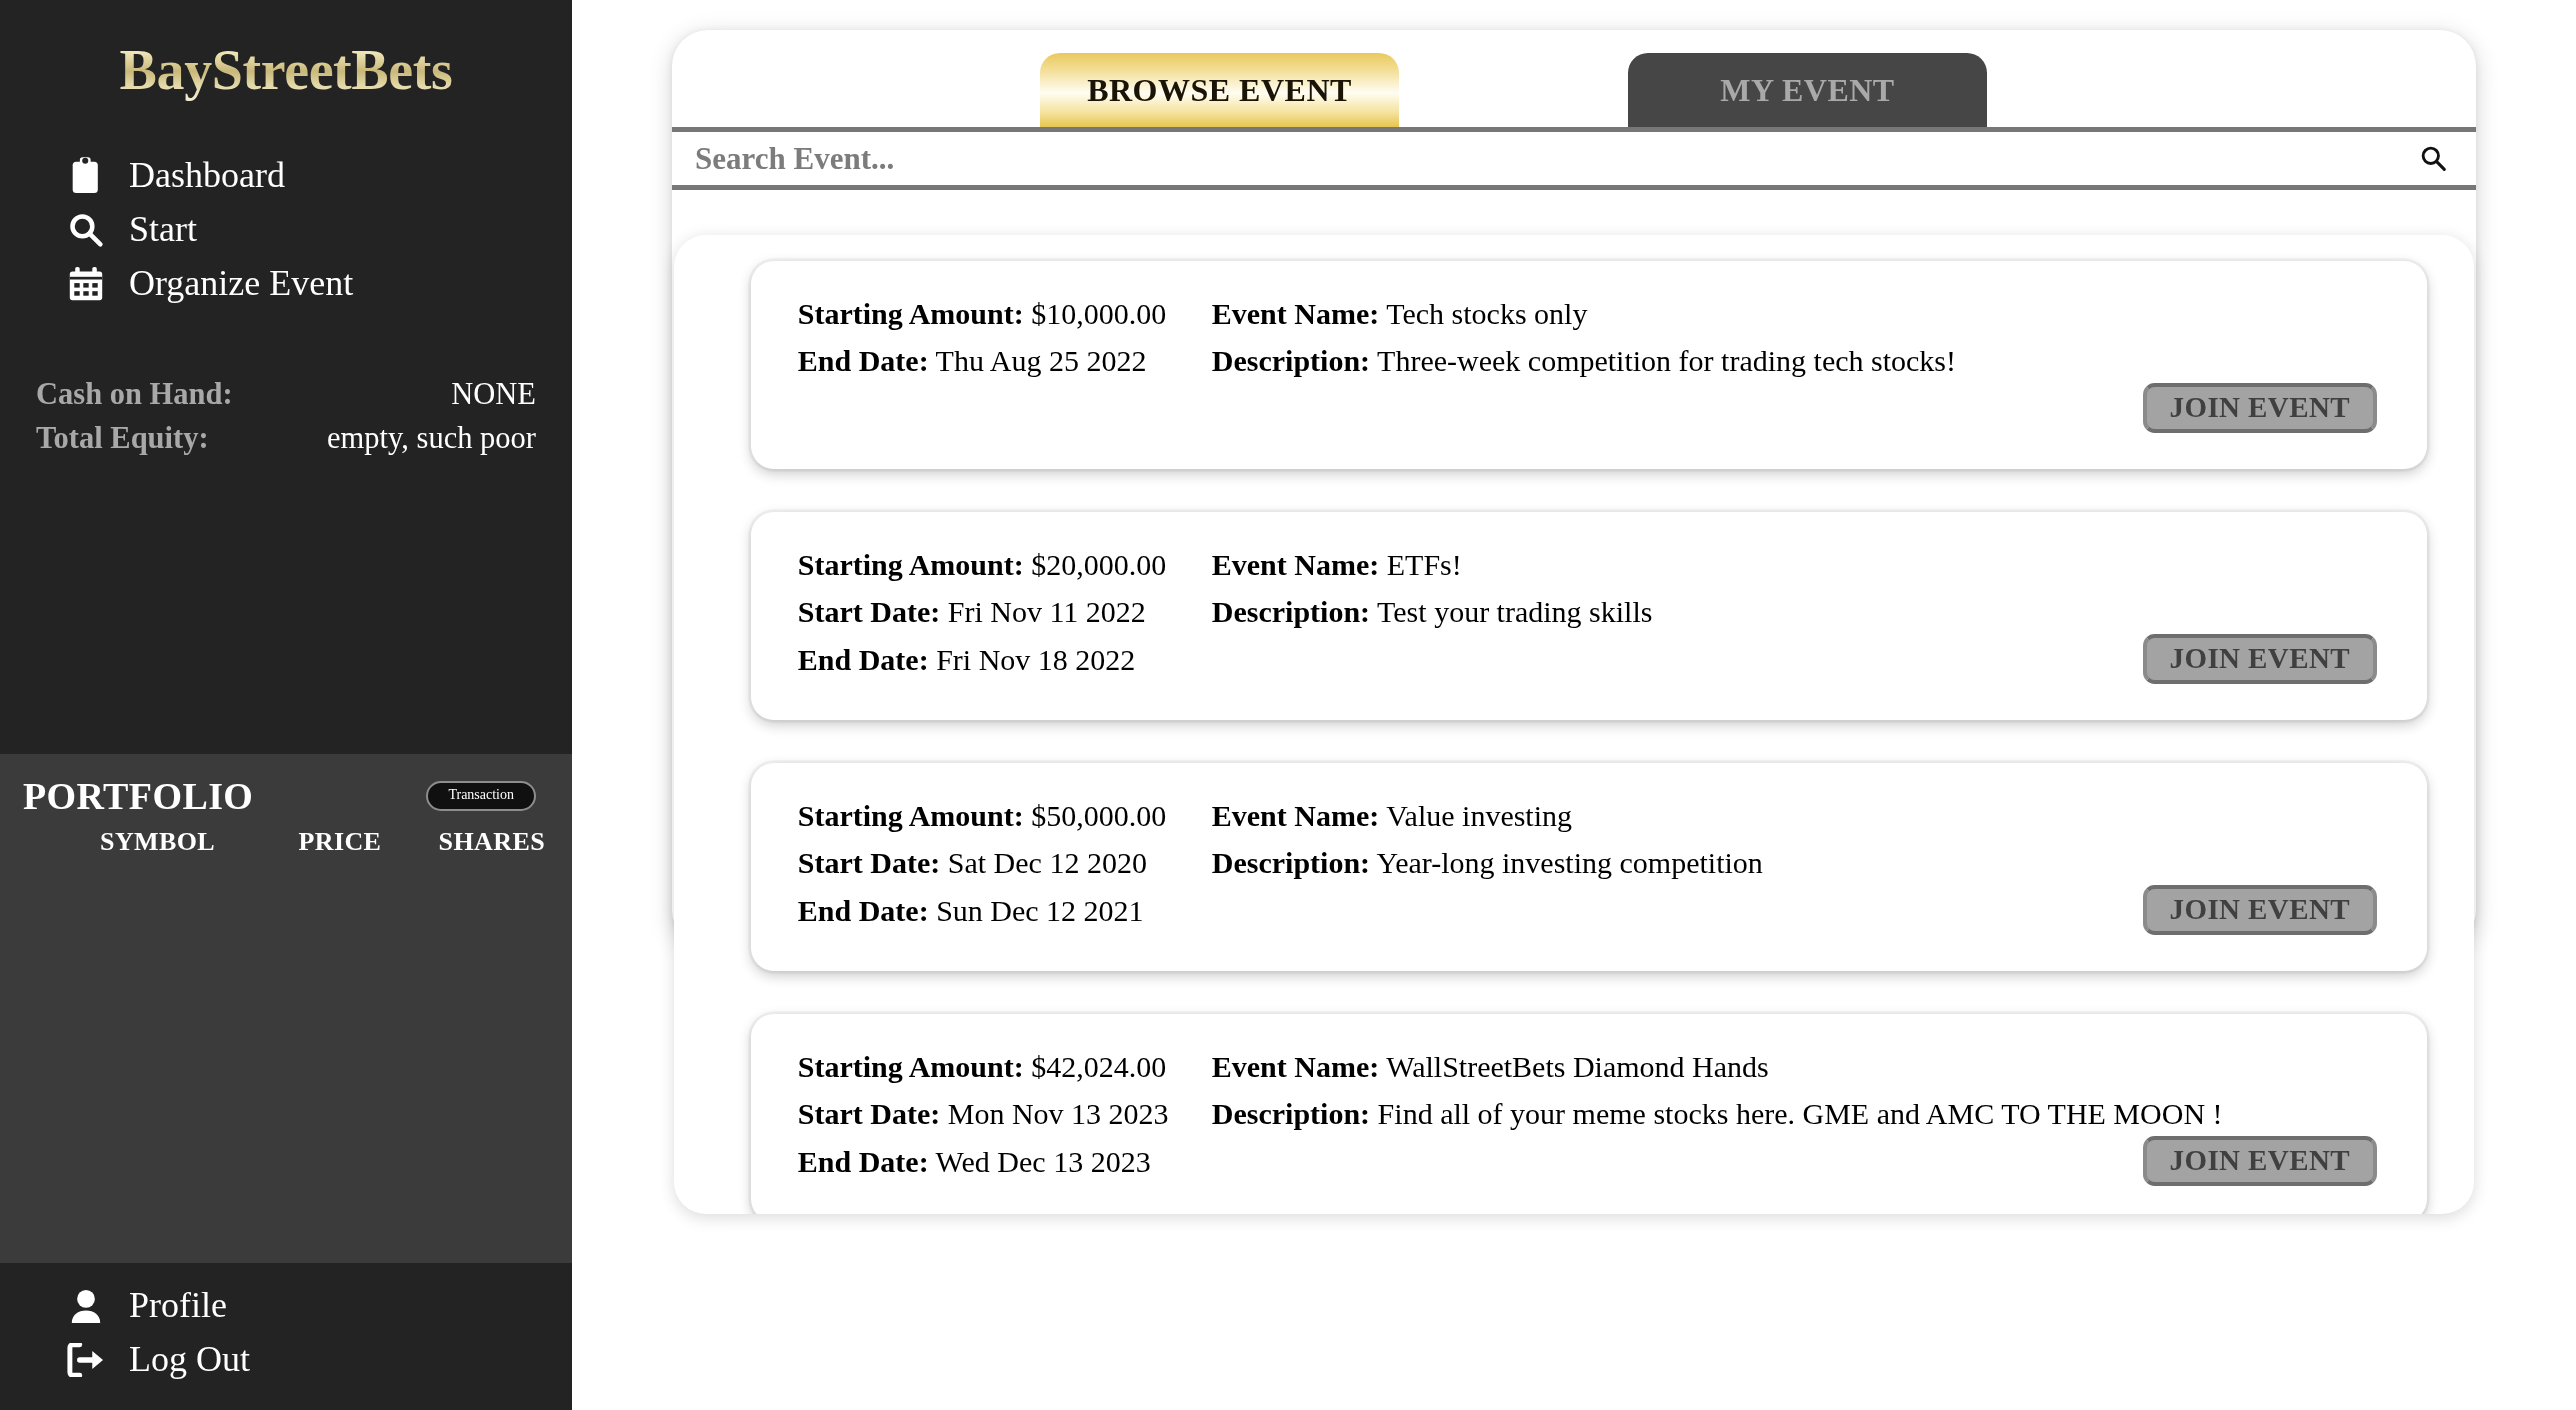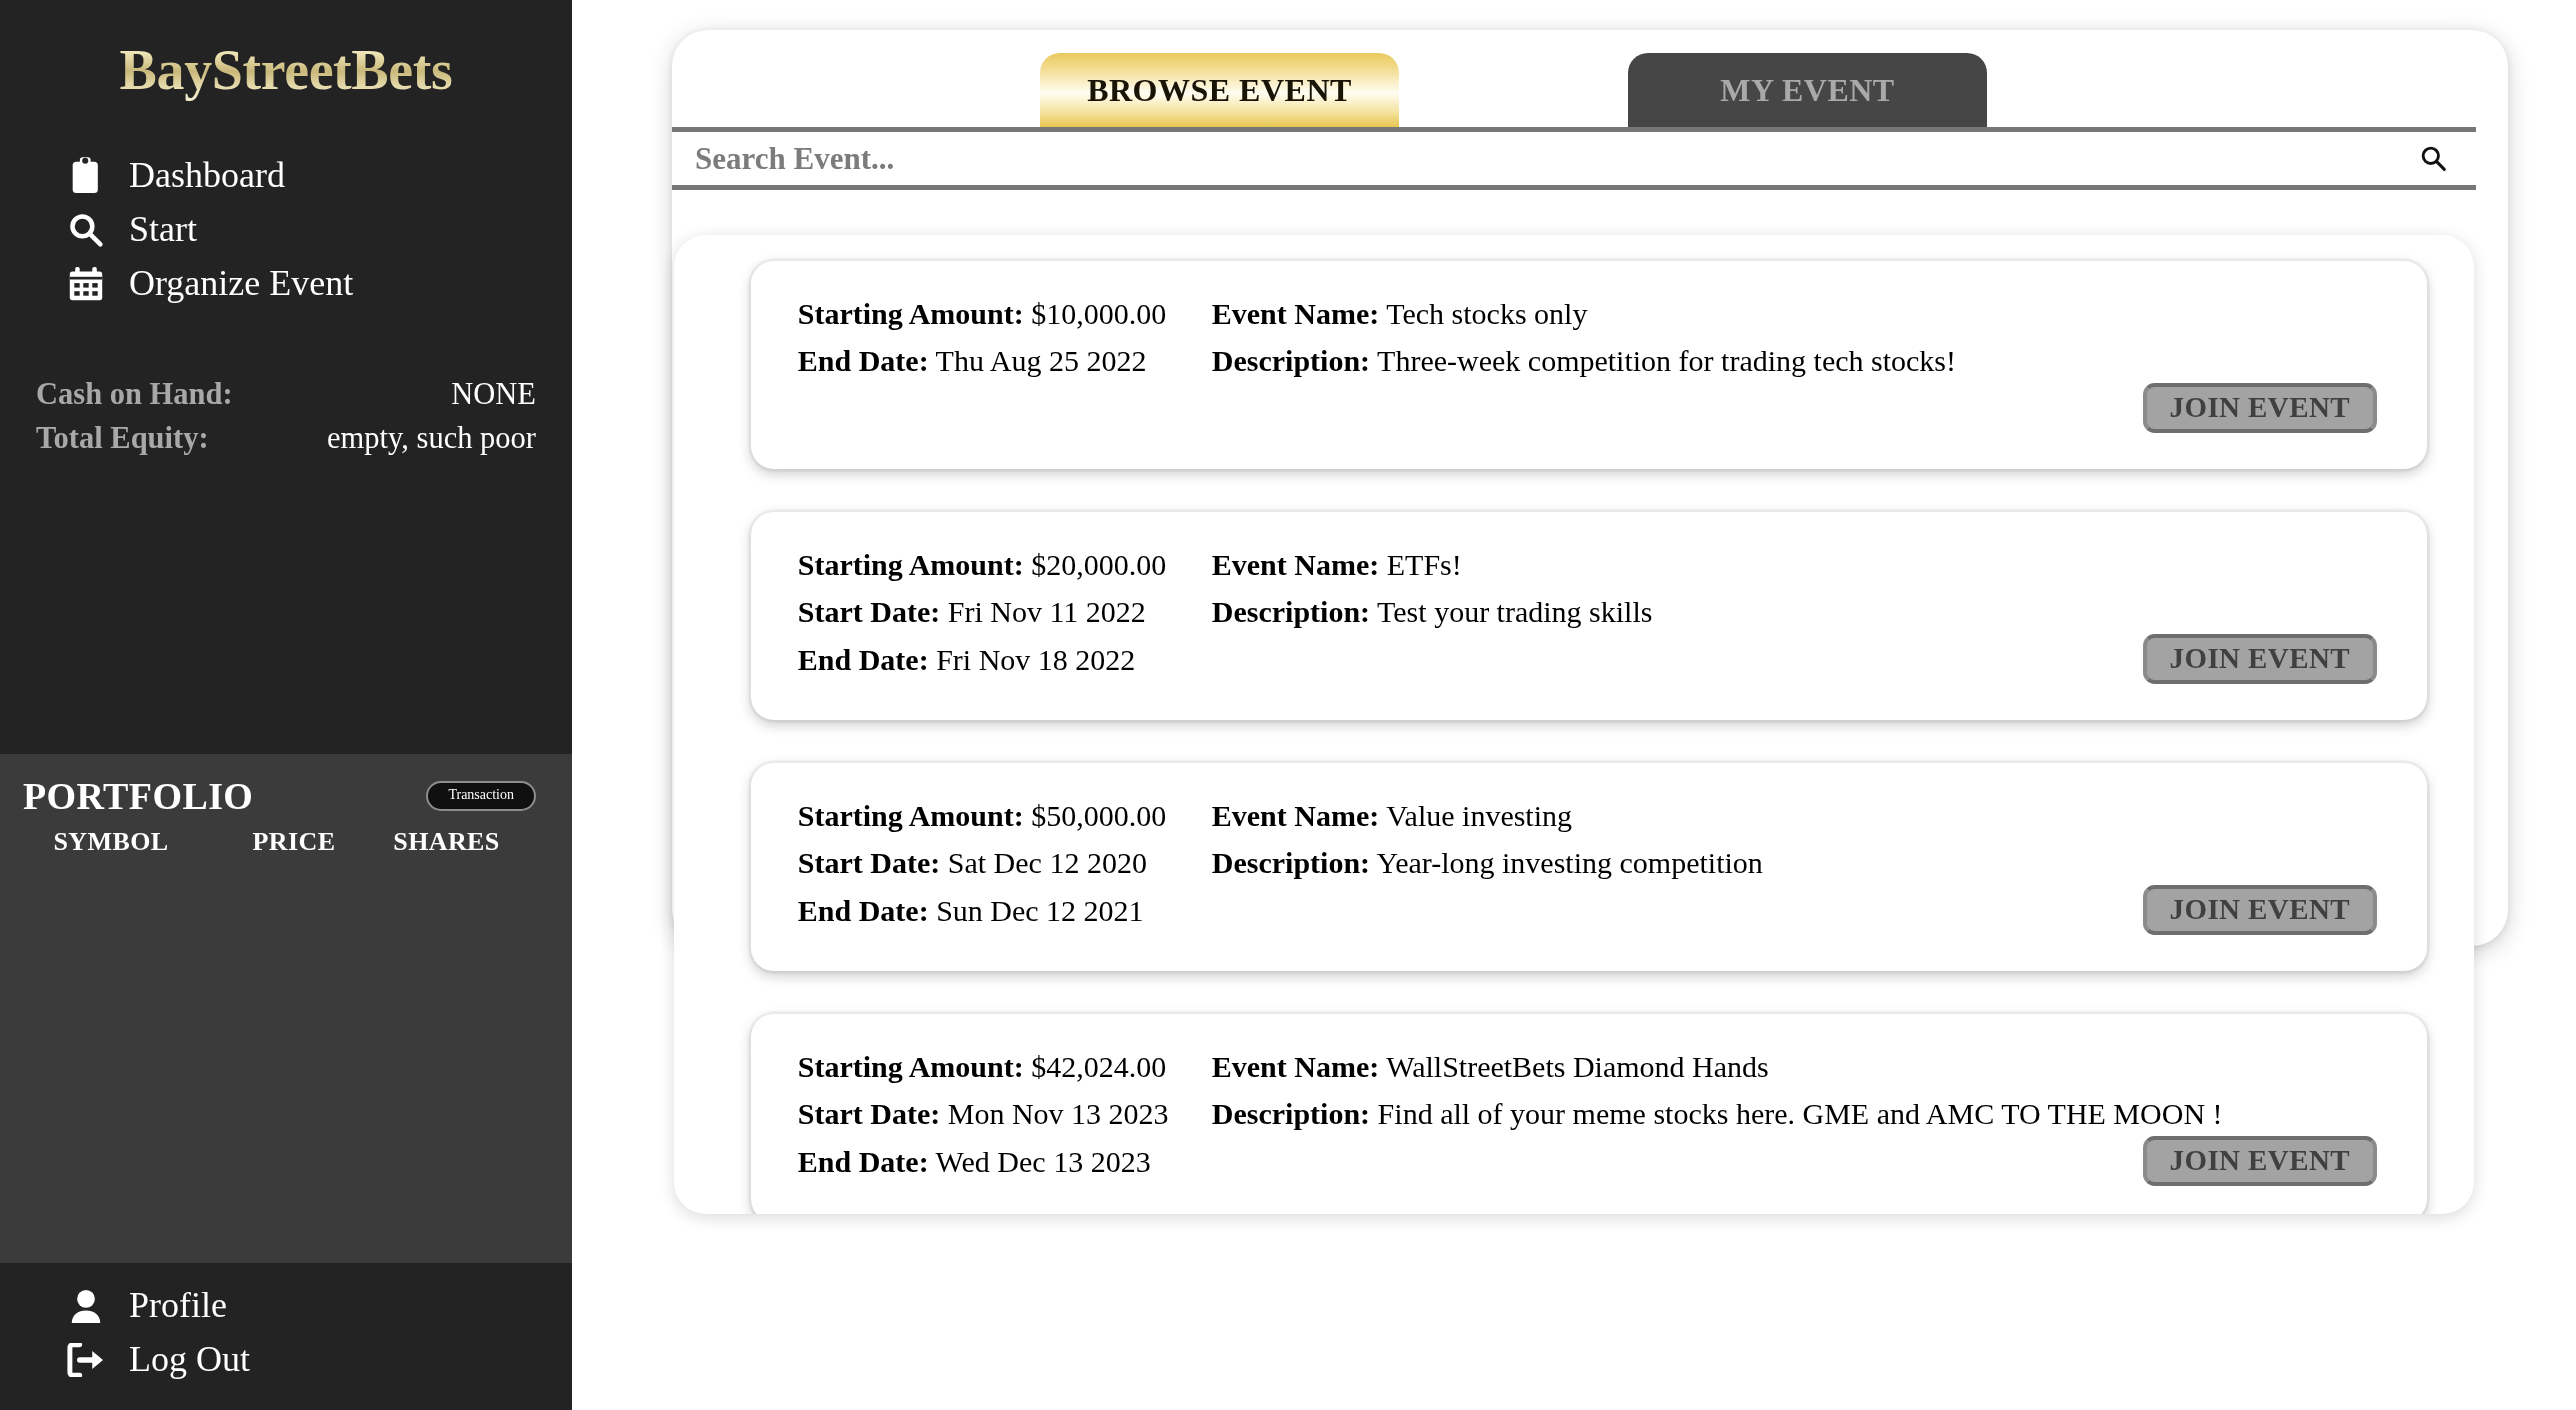--- a/index.html
+++ b/index.html
@@ -83,21 +83,21 @@
     padding: 4.5px 20px 6.3px;
     cursor: pointer;
     line-height: 1.1;
   }
   .portfolio-cols {
     display: flex;
     padding: 9px 0 0 0;
     color: #ffffff; font-weight: bold; font-size: 26px; letter-spacing: 0.4px;
   }
   .portfolio-cols span { text-align: center; }
-  .col-symbol { width: 222px; }
+  .col-symbol { width: 222px; padding-left: 47px; }
   .col-price { width: 144px; }
   .col-shares { width: 161px; }
 
   .portfolio-body {
     position: absolute;
     top: 863px; left: 0; right: 0; bottom: 0;
     background: #3b3b3b;
   }
 
   .bottom-nav {
@@ -115,21 +115,20 @@
     height: 1411px;
     background: #ffffff;
   }
   .panel {
     position: absolute;
     left: 100px; top: 30px;
     width: 1804px; height: 916px;
     background: #ffffff;
     border-radius: 36px;
     box-shadow: 0 5.4px 23px rgba(0,0,0,0.17), 0 1.8px 7.2px rgba(0,0,0,0.08);
-    padding-left: 32px;
   }
 
   .tabs {
     position: absolute;
     left: 0; top: 0; width: 100%; height: 97px;
   }
   .tab {
     position: absolute;
     top: 23px;
     height: 74px;

